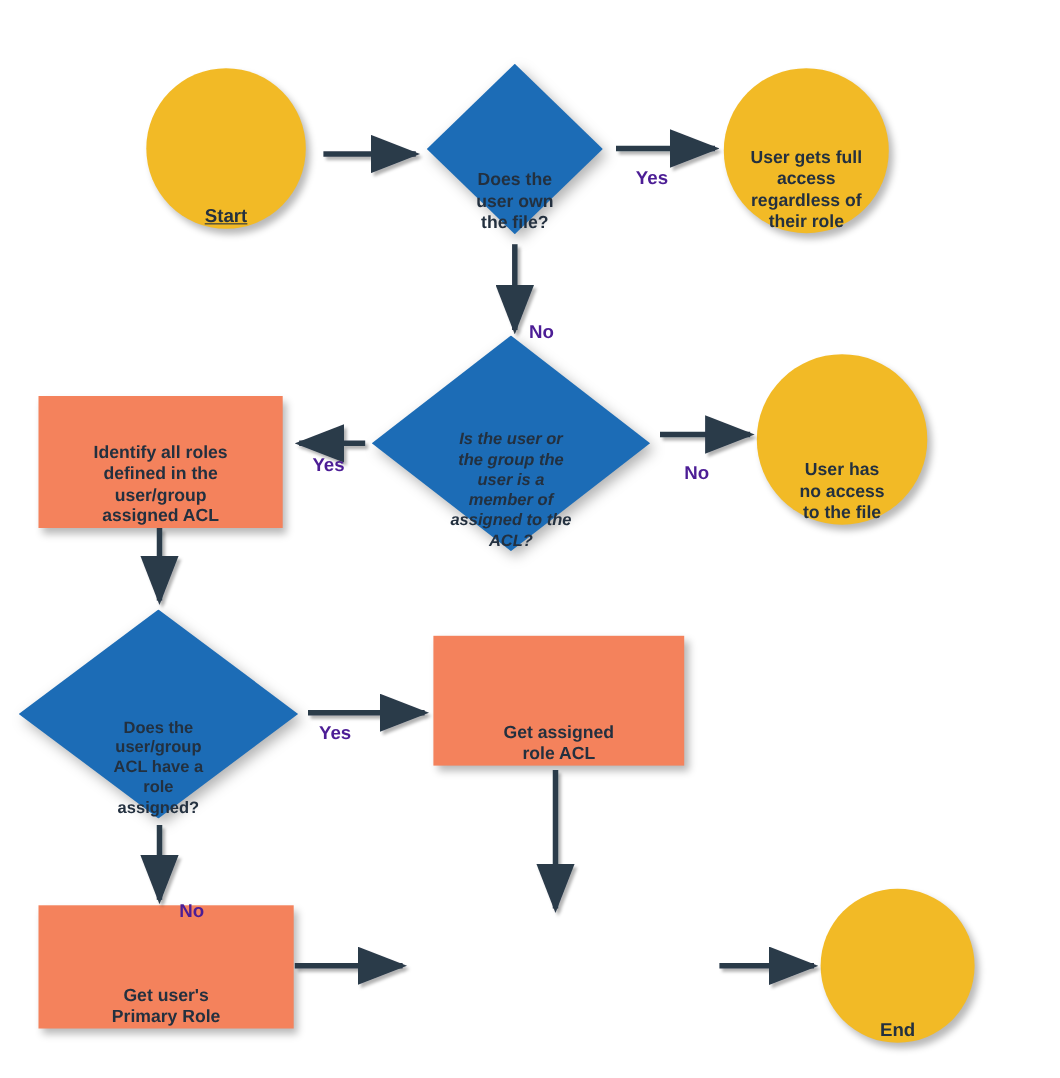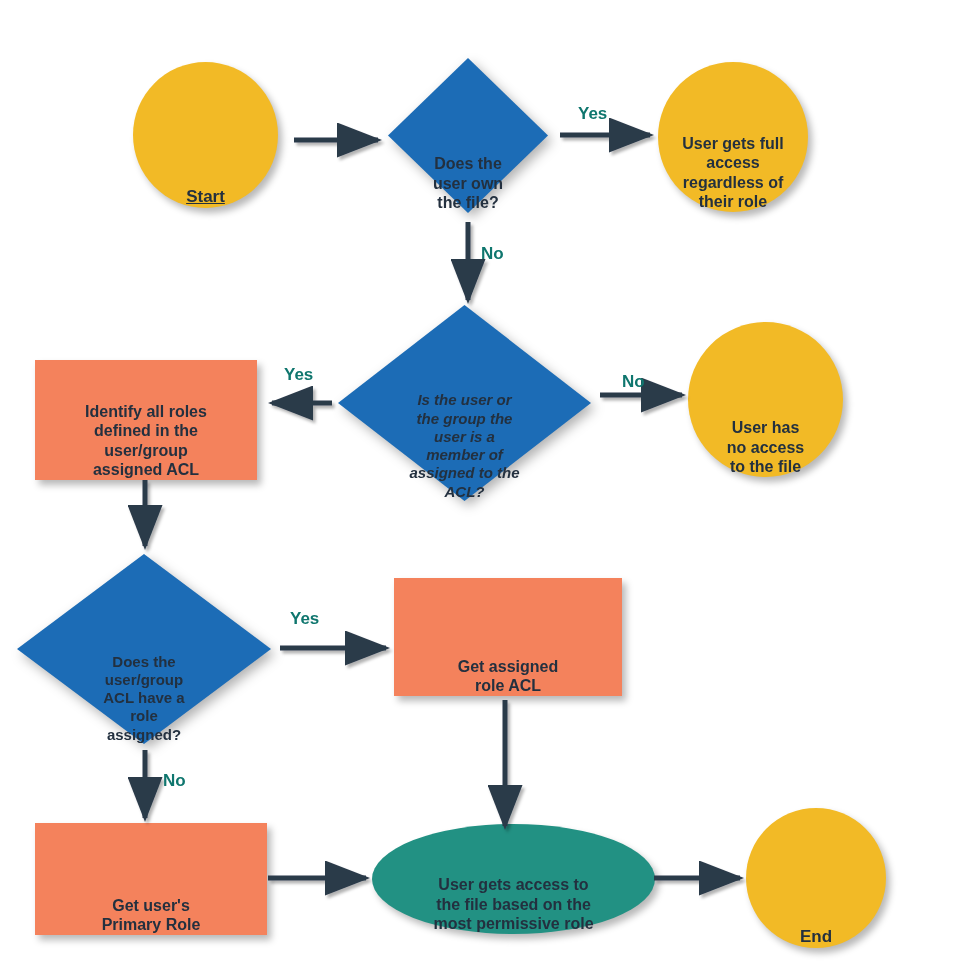--- a/index.html
+++ b/index.html
@@ -69,25 +69,26 @@
 
   
   .connector {
     position: absolute;
     z-index: 2;
     overflow: visible;
   }
   .edge-label {
     position: absolute;
     z-index: 4;
-    color: #0f766e;
+    color: #4c1d95;
     font-weight: bold;
     font-size: 17px;
     white-space: nowrap;
     user-select: none;
+    margin-top: 48px;
   }
 </style>
 </head>
 <body>
 
 <div id="canvas">
 
   <svg class="connector" width="964" height="980" viewBox="0 0 964 980" style="left:0; top:0;">
     <defs>
       <marker id="arrowhead" markerWidth="9" markerHeight="7" refX="8.2" refY="3.5" orient="auto" markerUnits="strokeWidth">
@@ -195,23 +196,18 @@
   <div class="node shape-rect fill-salmon" style="left:394px; top:578px; width:228px; height:118px; font-size:16px;">
     <span class="label">Get assigned
 role ACL</span>
   </div>
 
   <div class="node shape-rect fill-salmon" style="left:35px; top:823px; width:232px; height:112px; font-size:16px;">
     <span class="label">Get user's
 Primary Role</span>
   </div>
 
-  <div class="node shape-ellipse fill-green" style="left:372px; top:824px; width:283px; height:110px; font-size:16px;">
-    <span class="label">User gets access to
-the file based on the
-most permissive role</span>
-  </div>
 
   <div class="node shape-circle fill-yellow" style="left:746px; top:808px; width:140px; height:140px; font-size:17px;">
     <span class="label">End</span>
   </div>
 
 </div>
 
 </body></html>

